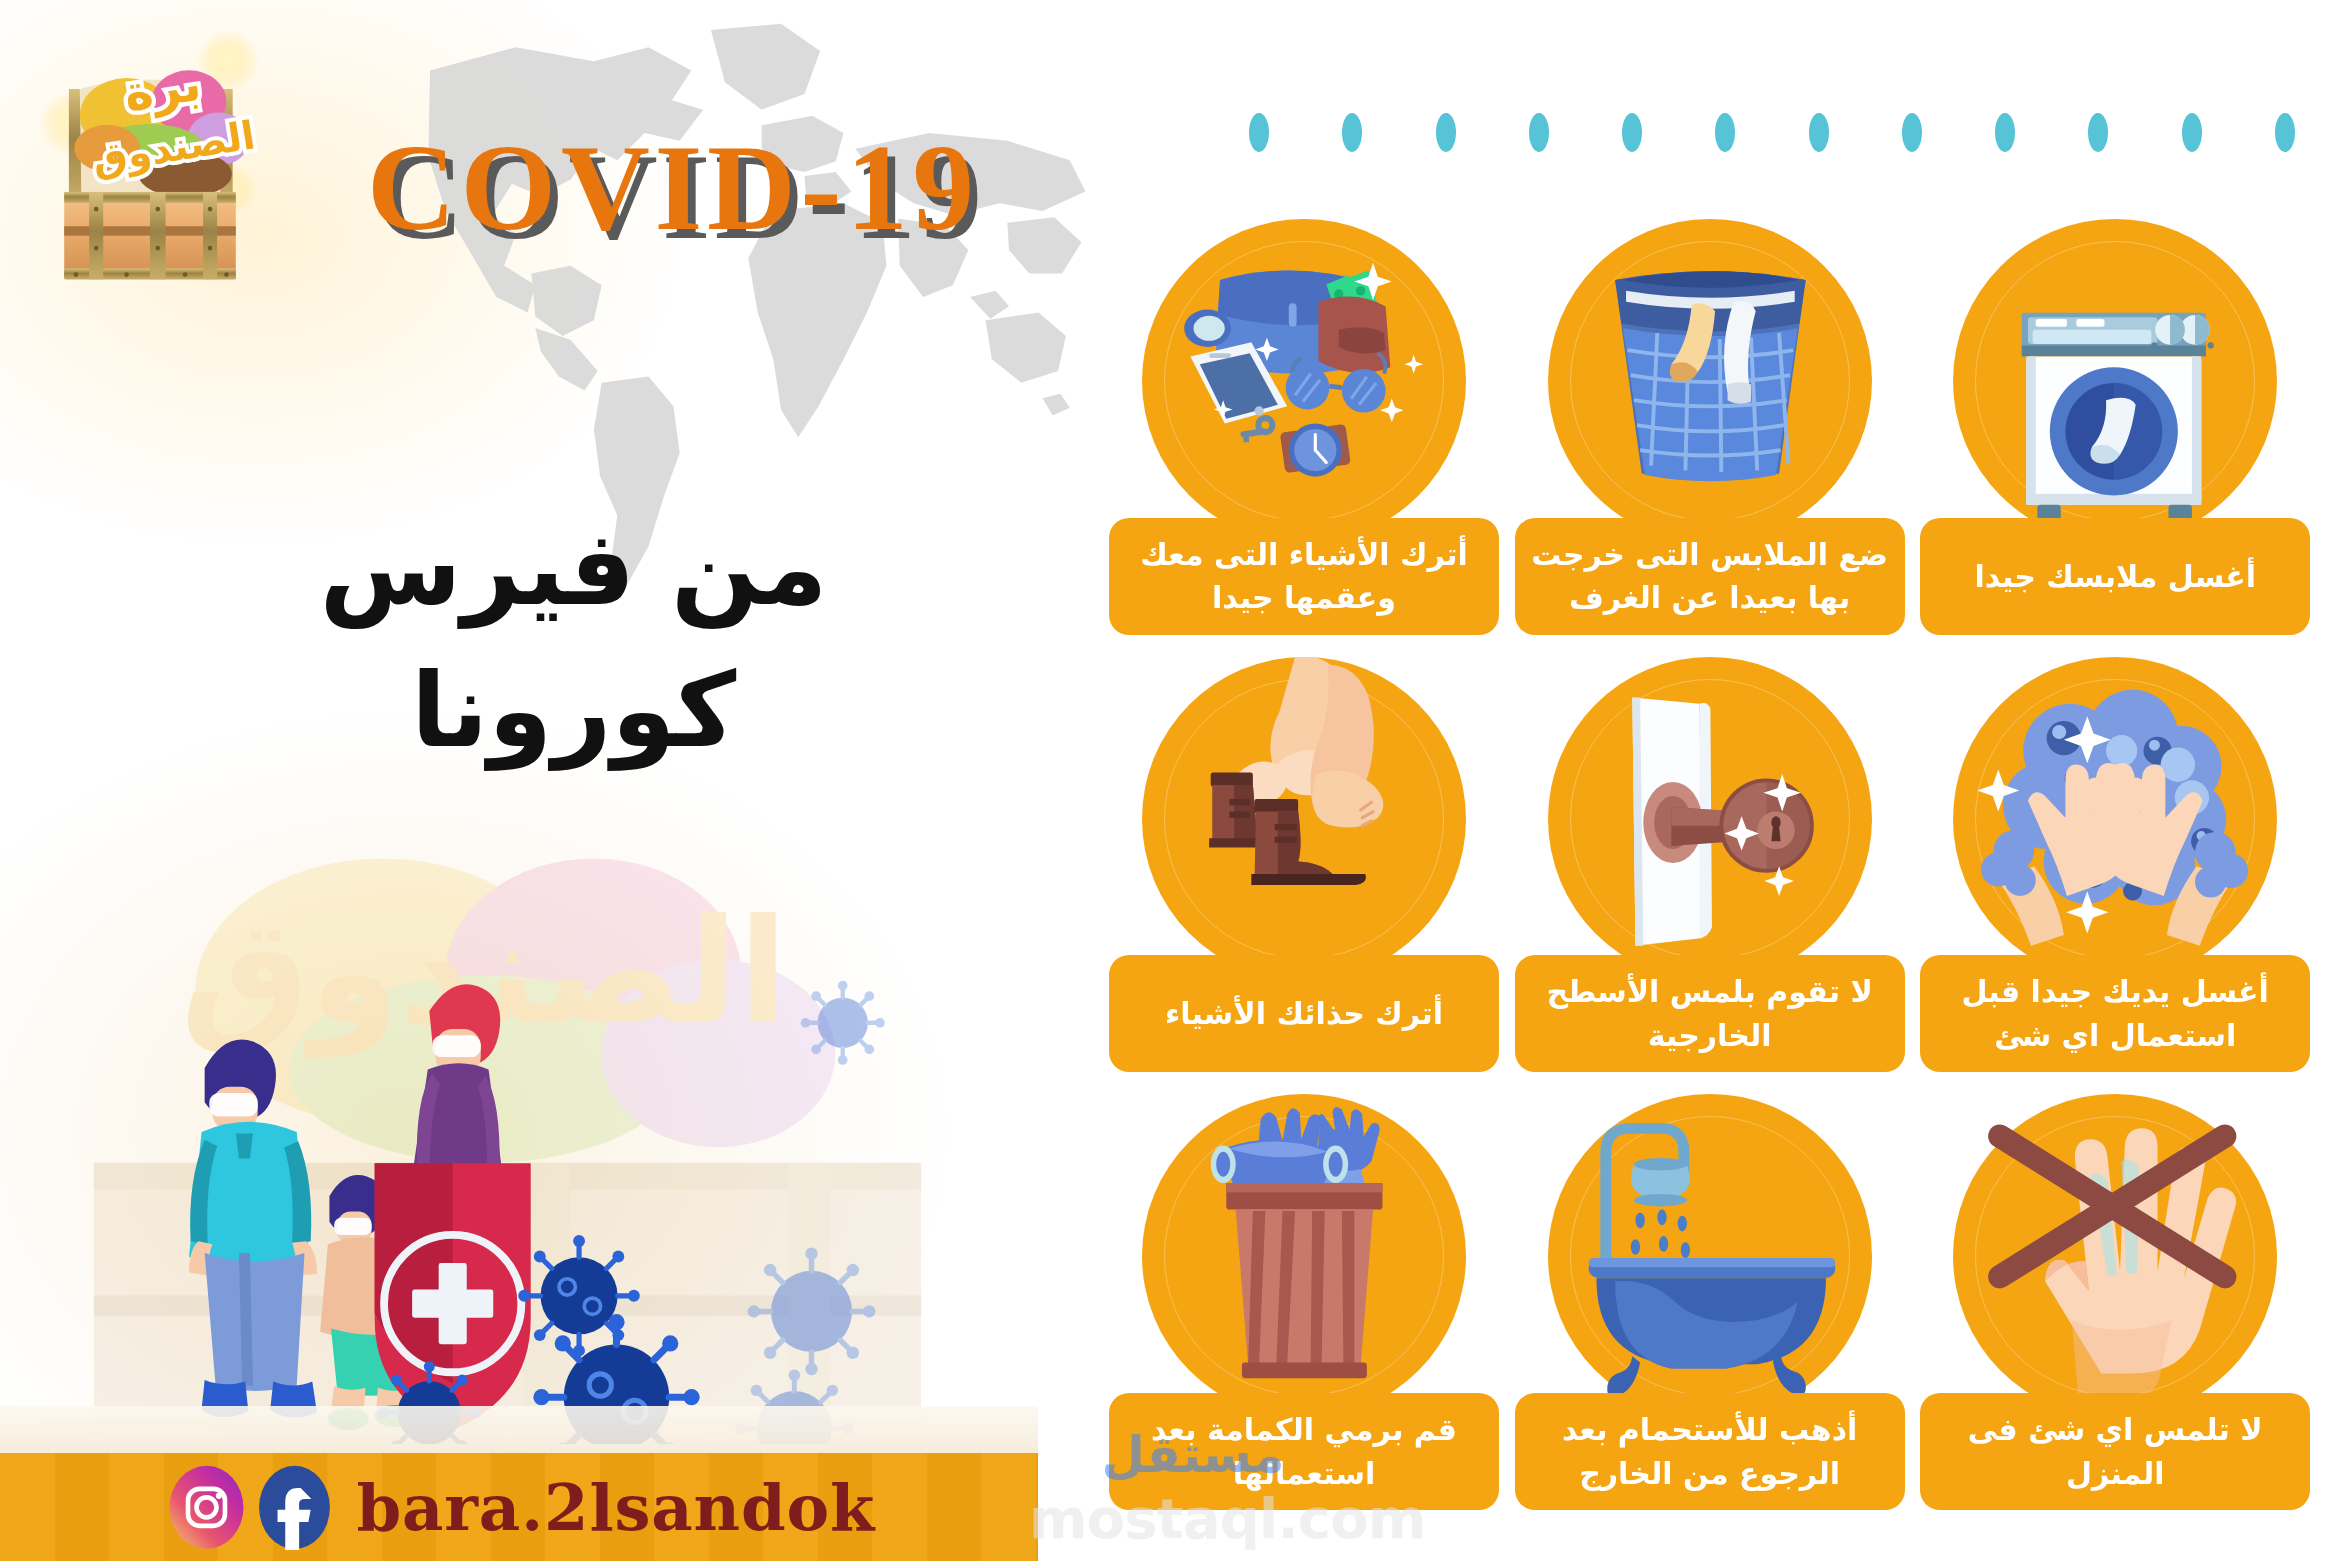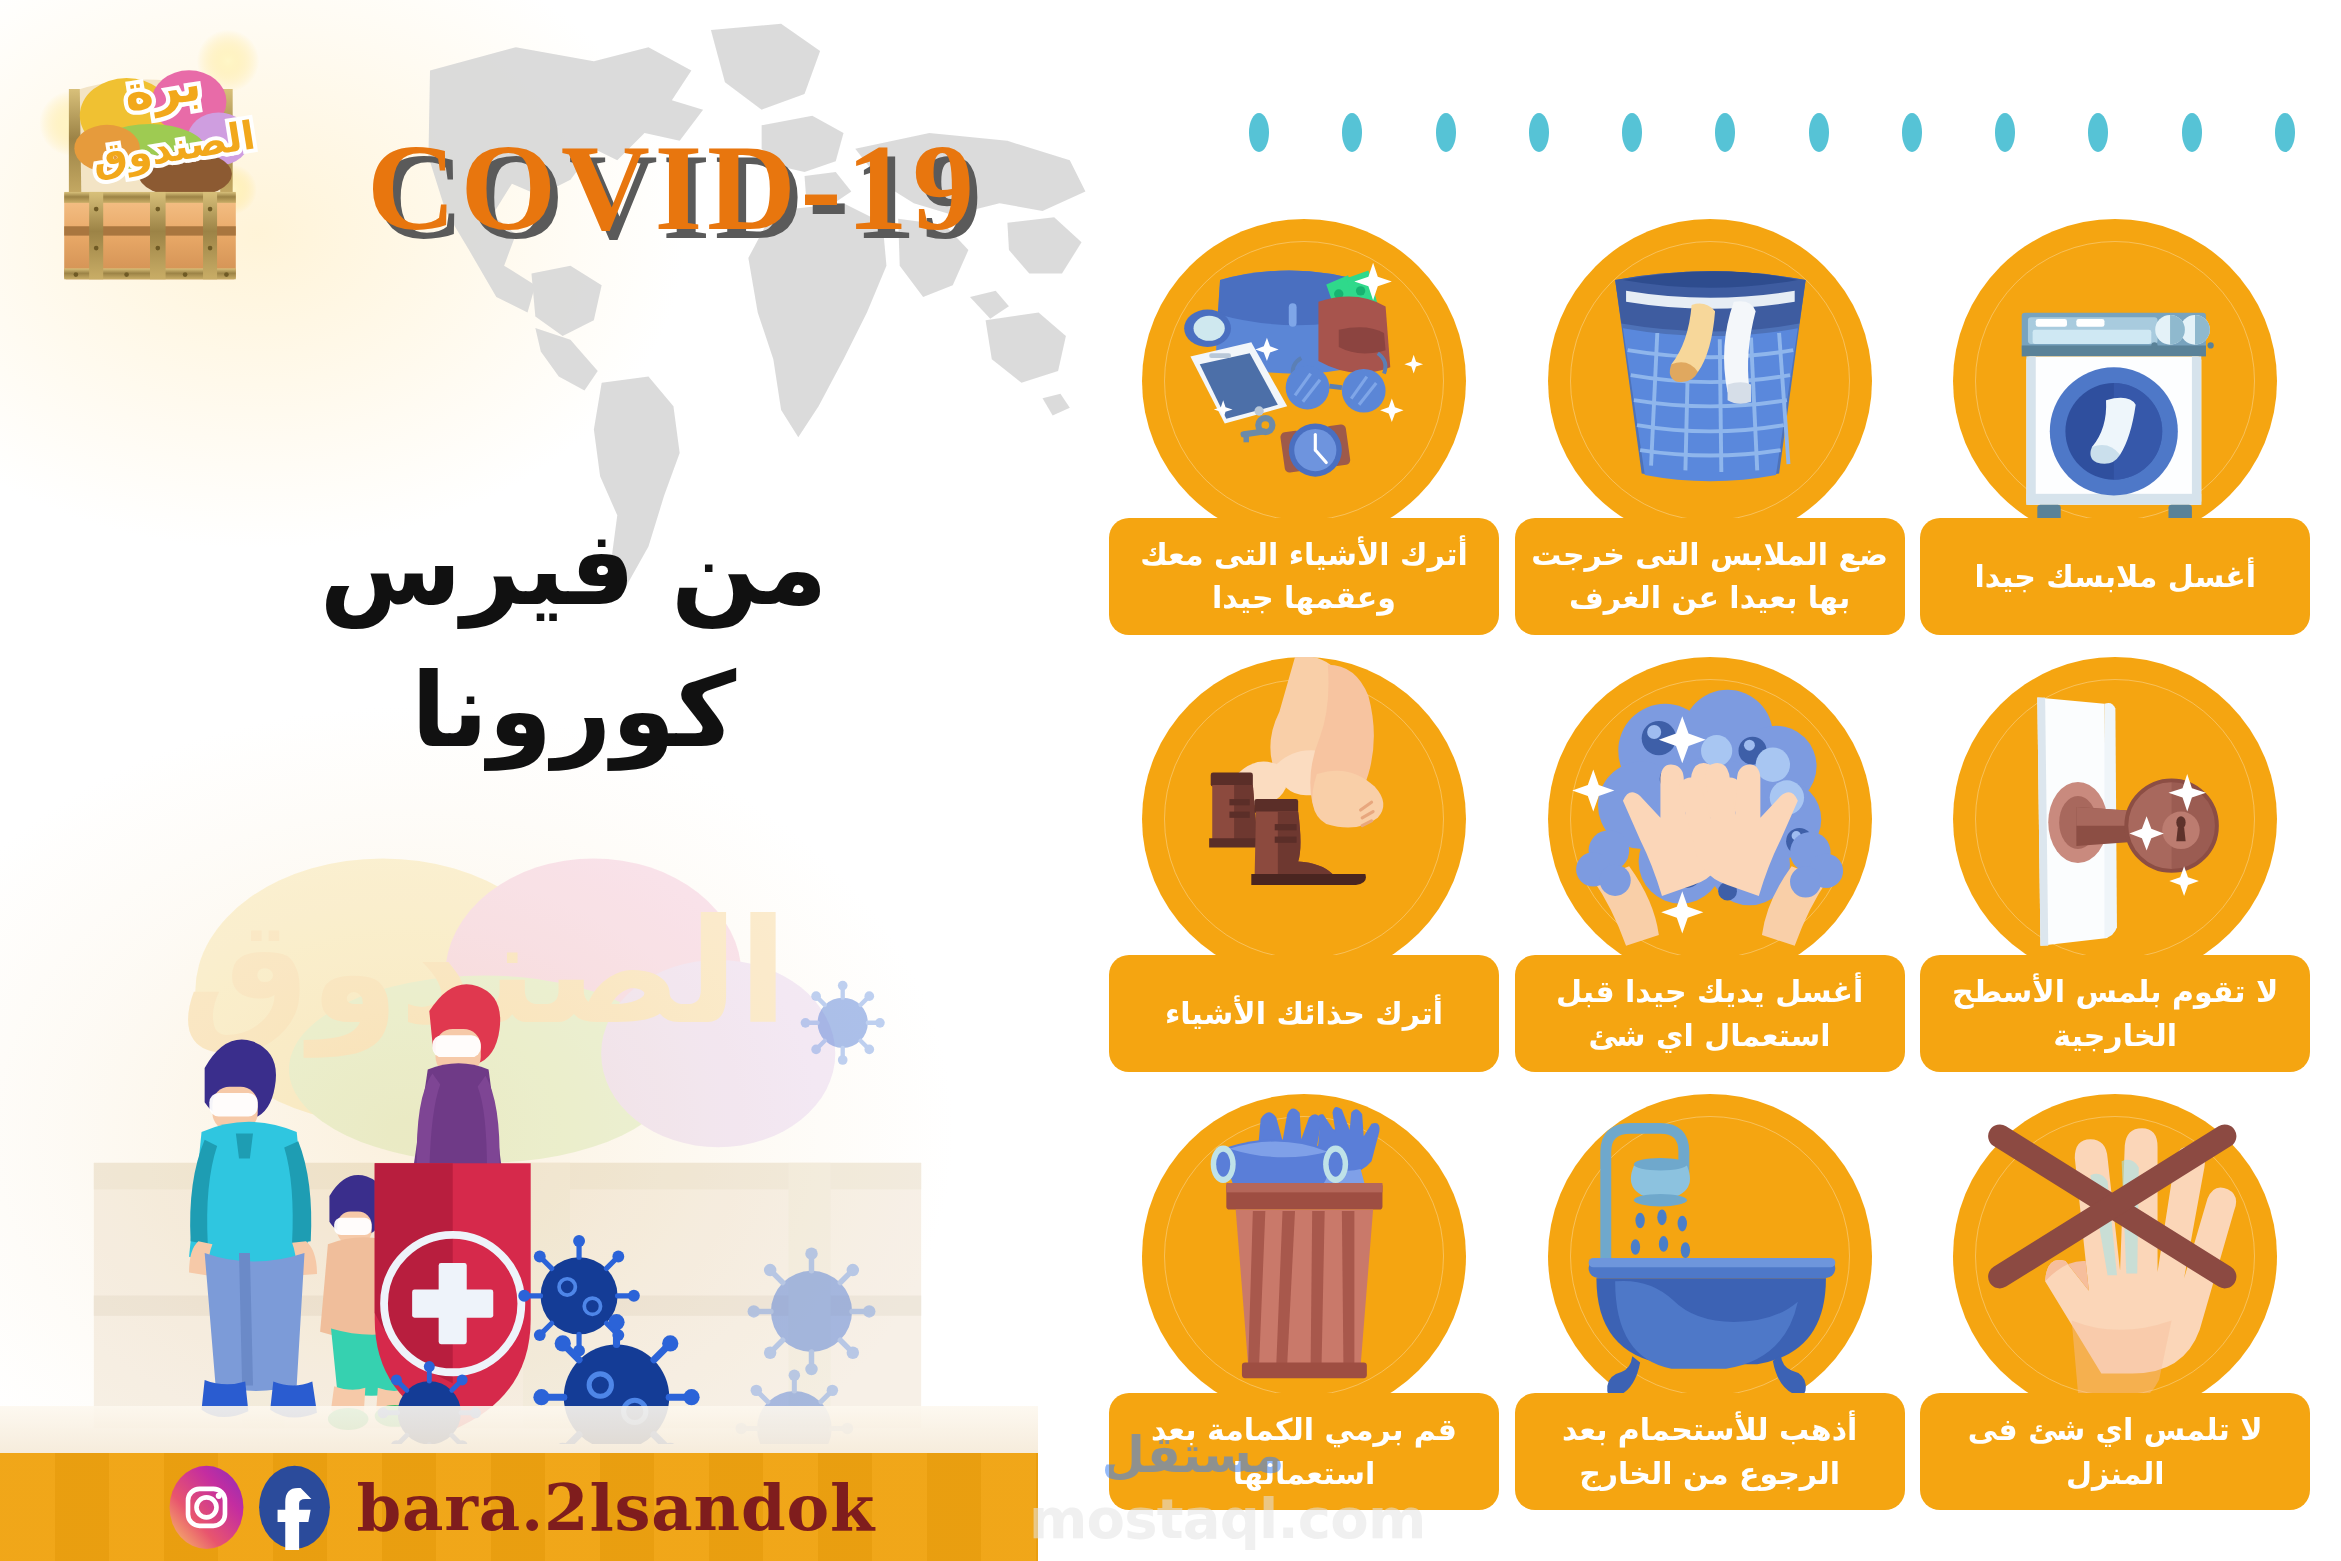--- a/index.html
+++ b/index.html
@@ -639,76 +639,20 @@
           </g>
         </svg>
       </div>
       <div class="cap">أترك حذائك الأشياء</div>
     </div>
 
     <div class="tile">
       <div class="disc"></div>
       <div class="art">
         <svg viewBox="0 0 415 415" xmlns="http://www.w3.org/2000/svg">
-          <g>
-            <circle cx="150" cy="120" r="60" fill="#7D9BE0"></circle>
-            <circle cx="230" cy="100" r="58" fill="#7D9BE0"></circle>
-            <circle cx="292" cy="140" r="52" fill="#7D9BE0"></circle>
-            <circle cx="120" cy="190" r="56" fill="#7D9BE0"></circle>
-            <circle cx="300" cy="208" r="50" fill="#7D9BE0"></circle>
-            <circle cx="210" cy="200" r="72" fill="#7D9BE0"></circle>
-            <circle cx="170" cy="262" r="54" fill="#7D9BE0"></circle>
-            <circle cx="258" cy="266" r="52" fill="#7D9BE0"></circle>
-          </g>
-          <g>
-            <circle cx="142" cy="104" r="22" fill="#3E5FA8"></circle>
-            <circle cx="136" cy="96" r="9" fill="#9FBCF0"></circle>
-            <circle cx="158" cy="156" r="15" fill="#3E5FA8"></circle>
-            <circle cx="154" cy="150" r="6" fill="#9FBCF0"></circle>
-            <circle cx="216" cy="120" r="20" fill="#A8C6F2"></circle>
-            <circle cx="262" cy="120" r="18" fill="#3E5FA8"></circle>
-            <circle cx="258" cy="113" r="7" fill="#9FBCF0"></circle>
-            <circle cx="288" cy="138" r="22" fill="#A8C6F2"></circle>
-            <circle cx="306" cy="180" r="22" fill="#A8C6F2"></circle>
-            <circle cx="322" cy="236" r="17" fill="#3E5FA8"></circle>
-            <circle cx="318" cy="229" r="6" fill="#9FBCF0"></circle>
-            <circle cx="176" cy="272" r="24" fill="#3E5FA8"></circle>
-            <circle cx="169" cy="263" r="9" fill="#9FBCF0"></circle>
-            <circle cx="230" cy="300" r="12" fill="#3E5FA8"></circle>
-          </g>
-          <g>
-            <path d="M96 184 q8 -18 22 -6 l26 28 l0 -52 q2 -18 16 -16 q14 2 14 20 l2 44 l8 -52 q4 -16 18 -14 q14 2 12 20 l-6 52 l12 -42 q6 -16 20 -10 q12 6 6 22 l-16 58 q-6 44 -44 56 l-40 14 q-12 -40 -28 -72 Z" fill="#FBD6B8"></path>
-            <path d="M104 268 q32 44 38 88 l-42 14 q-18 -50 -42 -84 Z" fill="#F9CFA8"></path>
-          </g>
-          <g>
-            <path d="M320 184 q-8 -18 -22 -6 l-26 28 l0 -52 q-2 -18 -16 -16 q-14 2 -14 20 l-2 44 l-8 -52 q-4 -16 -18 -14 q-14 2 -12 20 l6 52 l-12 -42 q-6 -16 -20 -10 q-12 6 -6 22 l16 58 q6 44 44 56 l40 14 q12 -40 28 -72 Z" fill="#FBD6B8"></path>
-            <path d="M312 268 q-32 44 -38 88 l42 14 q18 -50 42 -84 Z" fill="#F9CFA8"></path>
-          </g>
-          <g>
-            <circle cx="78" cy="248" r="26" fill="#7D9BE0"></circle>
-              <circle cx="58" cy="272" r="22" fill="#7D9BE0"></circle>
-            <circle cx="86" cy="286" r="20" fill="#7D9BE0"></circle>
-            <circle cx="336" cy="250" r="26" fill="#7D9BE0"></circle>
-              <circle cx="356" cy="274" r="22" fill="#7D9BE0"></circle>
-            <circle cx="330" cy="288" r="20" fill="#7D9BE0"></circle>
-          </g>
-          <g fill="#ffffff">
-            <path d="M172 76 l8 22 l22 8 l-22 8 l-8 22 l-8 -22 l-22 -8 l22 -8 Z"></path>
-            <path d="M58 144 l7 20 l20 7 l-20 7 l-7 20 l-7 -20 l-20 -7 l20 -7 Z"></path>
-            <path d="M172 300 l7 20 l20 7 l-20 7 l-7 20 l-7 -20 l-20 -7 l20 -7 Z"></path>
-          </g>
-        </svg>
-      </div>
-      <div class="cap">أغسل يديك جيدا قبل استعمال اي شئ</div>
-    </div>
-
-    <div class="tile">
-      <div class="disc"></div>
-      <div class="art">
-        <svg viewBox="0 0 415 415" xmlns="http://www.w3.org/2000/svg">
           <path d="M108 52 l86 8 l4 300 l-86 10 Z" fill="#FBFDFE"></path>
           <path d="M108 52 l10 0 l4 318 l-10 0 Z" fill="#DCE6EE"></path>
           <path d="M194 60 q10 -4 14 6 l2 280 q-4 12 -16 14 Z" fill="#EFF5F9"></path>
           <ellipse cx="160" cy="212" rx="38" ry="52" fill="#C98A7E"></ellipse>
           <ellipse cx="160" cy="212" rx="24" ry="34" fill="#A8685D"></ellipse>
           <path d="M158 192 l84 6 l0 38 l-84 6 Z" fill="#8C4E44"></path>
           <path d="M158 192 l84 6 l0 18 l-84 0 Z" fill="#A8685D"></path>
           <circle cx="280" cy="216" r="58" fill="#A8685D"></circle>
           <circle cx="280" cy="216" r="58" fill="none" stroke="#8C4E44" stroke-width="5"></circle>
           <path d="M280 158 a58 58 0 0 1 0 116 Z" fill="#8C4E44" opacity=".45"></path>
@@ -716,20 +660,76 @@
           <ellipse cx="292" cy="212" rx="6" ry="8" fill="#5E322B"></ellipse>
           <path d="M288 218 l8 0 l2 18 l-12 0 Z" fill="#5E322B"></path>
           <g fill="#ffffff">
             <path d="M300 150 l6 18 l18 6 l-18 6 l-6 18 l-6 -18 l-18 -6 l18 -6 Z"></path>
             <path d="M248 204 l6 16 l16 6 l-16 6 l-6 16 l-6 -16 l-16 -6 l16 -6 Z"></path>
             <path d="M296 268 l5 14 l14 5 l-14 5 l-5 14 l-5 -14 l-14 -5 l14 -5 Z"></path>
           </g>
         </svg>
       </div>
       <div class="cap">لا تقوم بلمس الأسطح الخارجية</div>
+    </div>
+
+    <div class="tile">
+      <div class="disc"></div>
+      <div class="art">
+        <svg viewBox="0 0 415 415" xmlns="http://www.w3.org/2000/svg">
+          <g>
+            <circle cx="150" cy="120" r="60" fill="#7D9BE0"></circle>
+            <circle cx="230" cy="100" r="58" fill="#7D9BE0"></circle>
+            <circle cx="292" cy="140" r="52" fill="#7D9BE0"></circle>
+            <circle cx="120" cy="190" r="56" fill="#7D9BE0"></circle>
+            <circle cx="300" cy="208" r="50" fill="#7D9BE0"></circle>
+            <circle cx="210" cy="200" r="72" fill="#7D9BE0"></circle>
+            <circle cx="170" cy="262" r="54" fill="#7D9BE0"></circle>
+            <circle cx="258" cy="266" r="52" fill="#7D9BE0"></circle>
+          </g>
+          <g>
+            <circle cx="142" cy="104" r="22" fill="#3E5FA8"></circle>
+            <circle cx="136" cy="96" r="9" fill="#9FBCF0"></circle>
+            <circle cx="158" cy="156" r="15" fill="#3E5FA8"></circle>
+            <circle cx="154" cy="150" r="6" fill="#9FBCF0"></circle>
+            <circle cx="216" cy="120" r="20" fill="#A8C6F2"></circle>
+            <circle cx="262" cy="120" r="18" fill="#3E5FA8"></circle>
+            <circle cx="258" cy="113" r="7" fill="#9FBCF0"></circle>
+            <circle cx="288" cy="138" r="22" fill="#A8C6F2"></circle>
+            <circle cx="306" cy="180" r="22" fill="#A8C6F2"></circle>
+            <circle cx="322" cy="236" r="17" fill="#3E5FA8"></circle>
+            <circle cx="318" cy="229" r="6" fill="#9FBCF0"></circle>
+            <circle cx="176" cy="272" r="24" fill="#3E5FA8"></circle>
+            <circle cx="169" cy="263" r="9" fill="#9FBCF0"></circle>
+            <circle cx="230" cy="300" r="12" fill="#3E5FA8"></circle>
+          </g>
+          <g>
+            <path d="M96 184 q8 -18 22 -6 l26 28 l0 -52 q2 -18 16 -16 q14 2 14 20 l2 44 l8 -52 q4 -16 18 -14 q14 2 12 20 l-6 52 l12 -42 q6 -16 20 -10 q12 6 6 22 l-16 58 q-6 44 -44 56 l-40 14 q-12 -40 -28 -72 Z" fill="#FBD6B8"></path>
+            <path d="M104 268 q32 44 38 88 l-42 14 q-18 -50 -42 -84 Z" fill="#F9CFA8"></path>
+          </g>
+          <g>
+            <path d="M320 184 q-8 -18 -22 -6 l-26 28 l0 -52 q-2 -18 -16 -16 q-14 2 -14 20 l-2 44 l-8 -52 q-4 -16 -18 -14 q-14 2 -12 20 l6 52 l-12 -42 q-6 -16 -20 -10 q-12 6 -6 22 l16 58 q6 44 44 56 l40 14 q12 -40 28 -72 Z" fill="#FBD6B8"></path>
+            <path d="M312 268 q-32 44 -38 88 l42 14 q18 -50 42 -84 Z" fill="#F9CFA8"></path>
+          </g>
+          <g>
+            <circle cx="78" cy="248" r="26" fill="#7D9BE0"></circle>
+              <circle cx="58" cy="272" r="22" fill="#7D9BE0"></circle>
+            <circle cx="86" cy="286" r="20" fill="#7D9BE0"></circle>
+            <circle cx="336" cy="250" r="26" fill="#7D9BE0"></circle>
+              <circle cx="356" cy="274" r="22" fill="#7D9BE0"></circle>
+            <circle cx="330" cy="288" r="20" fill="#7D9BE0"></circle>
+          </g>
+          <g fill="#ffffff">
+            <path d="M172 76 l8 22 l22 8 l-22 8 l-8 22 l-8 -22 l-22 -8 l22 -8 Z"></path>
+            <path d="M58 144 l7 20 l20 7 l-20 7 l-7 20 l-7 -20 l-20 -7 l20 -7 Z"></path>
+            <path d="M172 300 l7 20 l20 7 l-20 7 l-7 20 l-7 -20 l-20 -7 l20 -7 Z"></path>
+          </g>
+        </svg>
+      </div>
+      <div class="cap">أغسل يديك جيدا قبل استعمال اي شئ</div>
     </div>
 
     <div class="tile">
       <div class="disc"></div>
       <div class="art">
         <svg viewBox="0 0 415 415" xmlns="http://www.w3.org/2000/svg">
           <g>
             <path d="M152 32 q10 -16 20 -2 l8 30 l6 -34 q6 -14 16 -2 l2 34 l10 -28 q10 -10 16 4 l-6 34 l14 -20 q12 -8 14 6 l-18 46 q-18 24 -48 16 l-40 -16 Z" fill="#5A7ED8"></path>
             <path d="M124 102 q40 22 72 16 l8 24 q-42 10 -92 -14 Z" fill="#7FA0E8"></path>
           </g>

